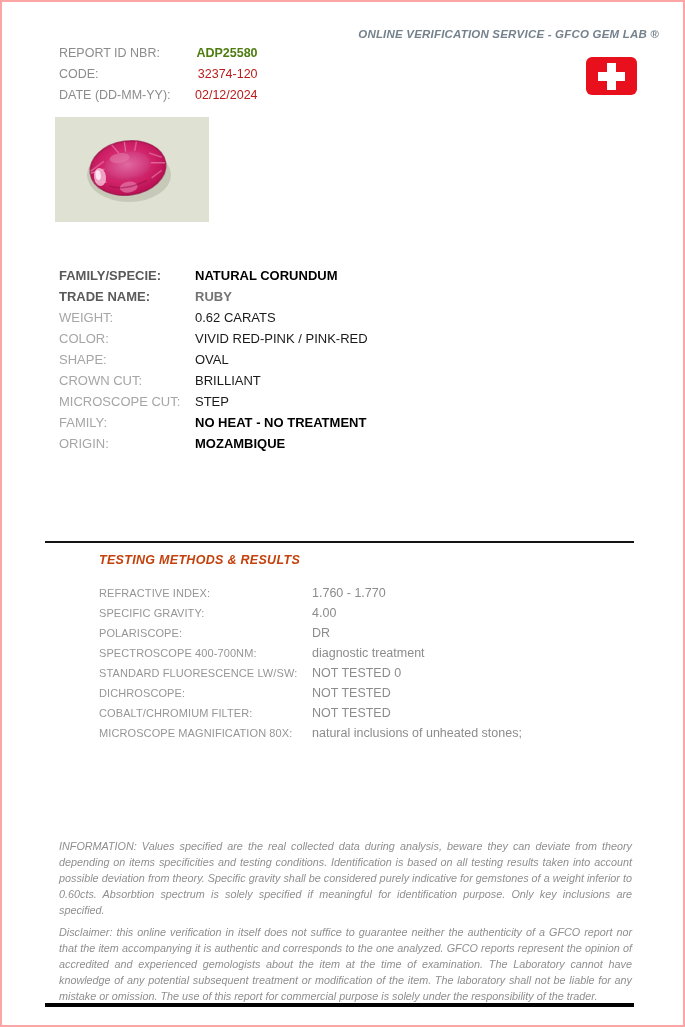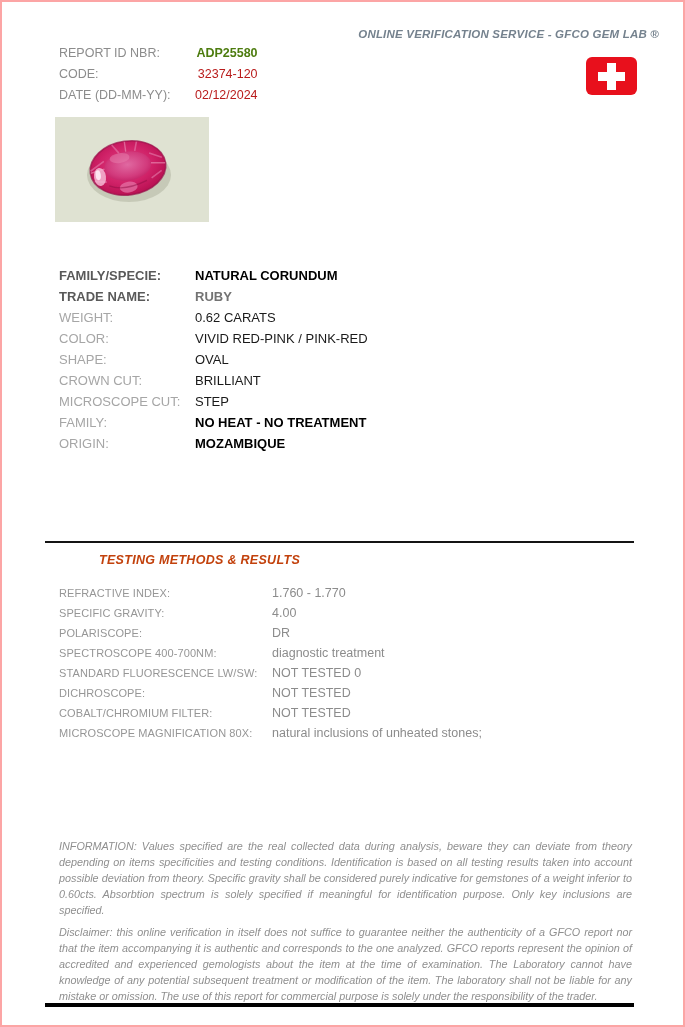--- a/index.html
+++ b/index.html
@@ -42,21 +42,21 @@
   
   .divider-thin{position:absolute;left:43px;top:539px;width:589px;height:2px;background:#141414;}
   .divider-thick{position:absolute;left:43px;top:1001px;width:589px;height:4px;background:#000;}
   
   .testing-heading{
     position:absolute;left:57px;top:551px;
     font-size:12.5px;font-weight:bold;font-style:italic;
     color:#c2410c;letter-spacing:.3px;margin-left:40px;
   }
   .testing-block{position:absolute;left:57px;top:581px;}
-  .test-row{display:flex;height:20px;align-items:center;}
+  .test-row{display:flex;height:20px;align-items:center;margin-left:40px;}
   .test-row .lbl{width:213px;font-size:11px;color:#969696;letter-spacing:.1px;}
   .test-row .val{font-size:12.5px;color:#8c8c8c;}
   
   .para{
     position:absolute;left:57px;width:573px;
     font-size:10.8px;line-height:16px;font-style:italic;
     color:#8f8f8f;text-align:justify;
   }
   .para.info{top:836px;}
   .para.disc{top:922px;}

